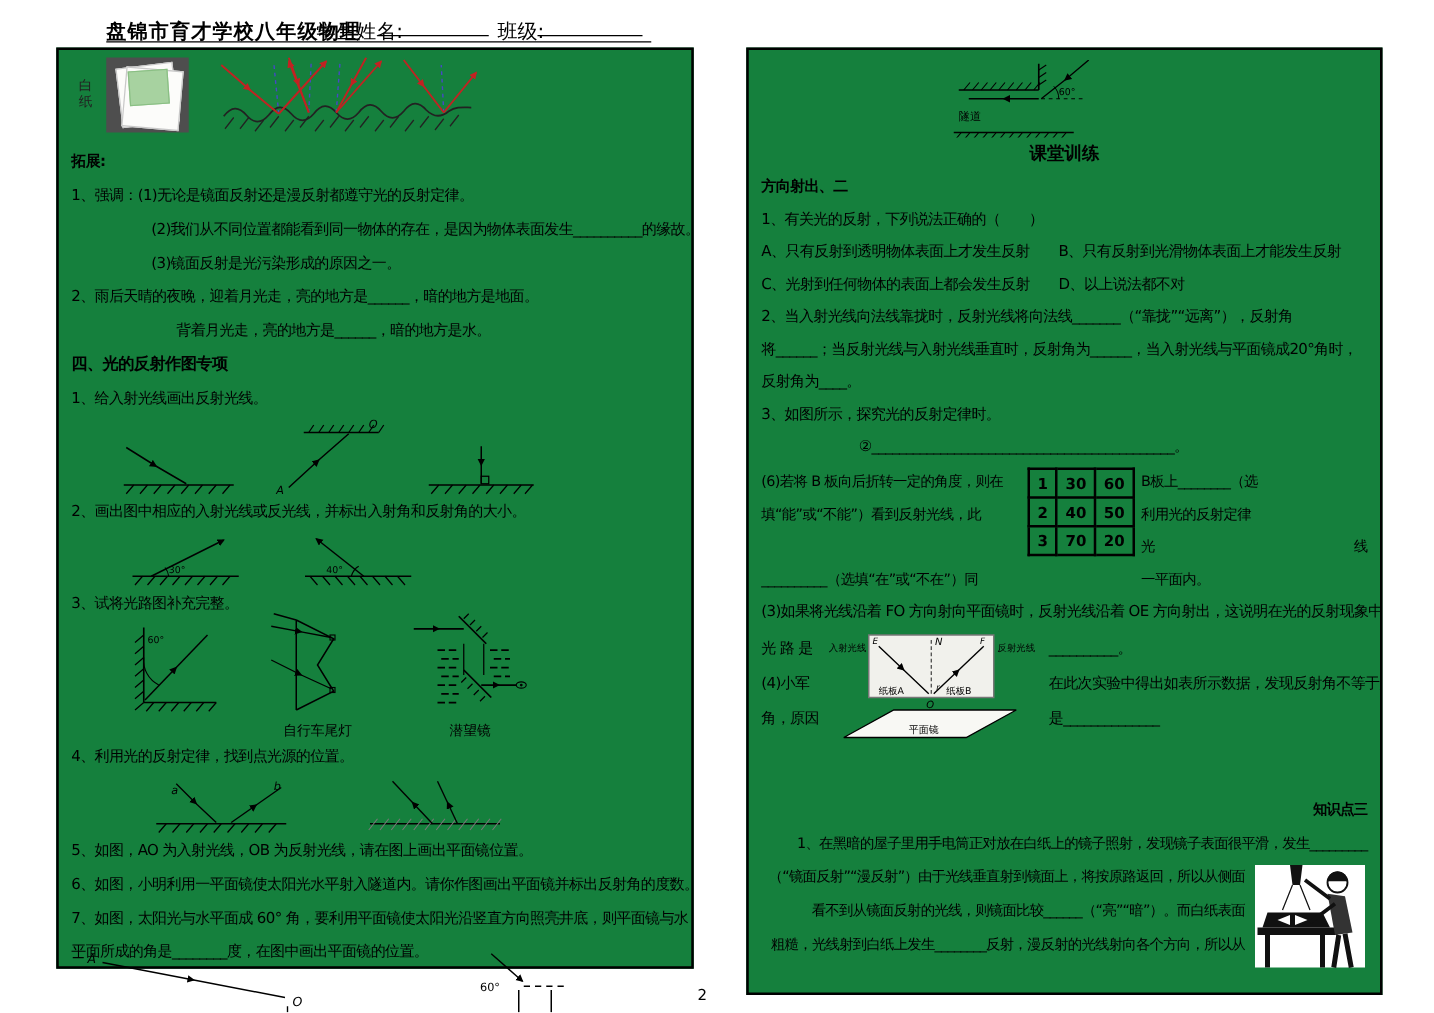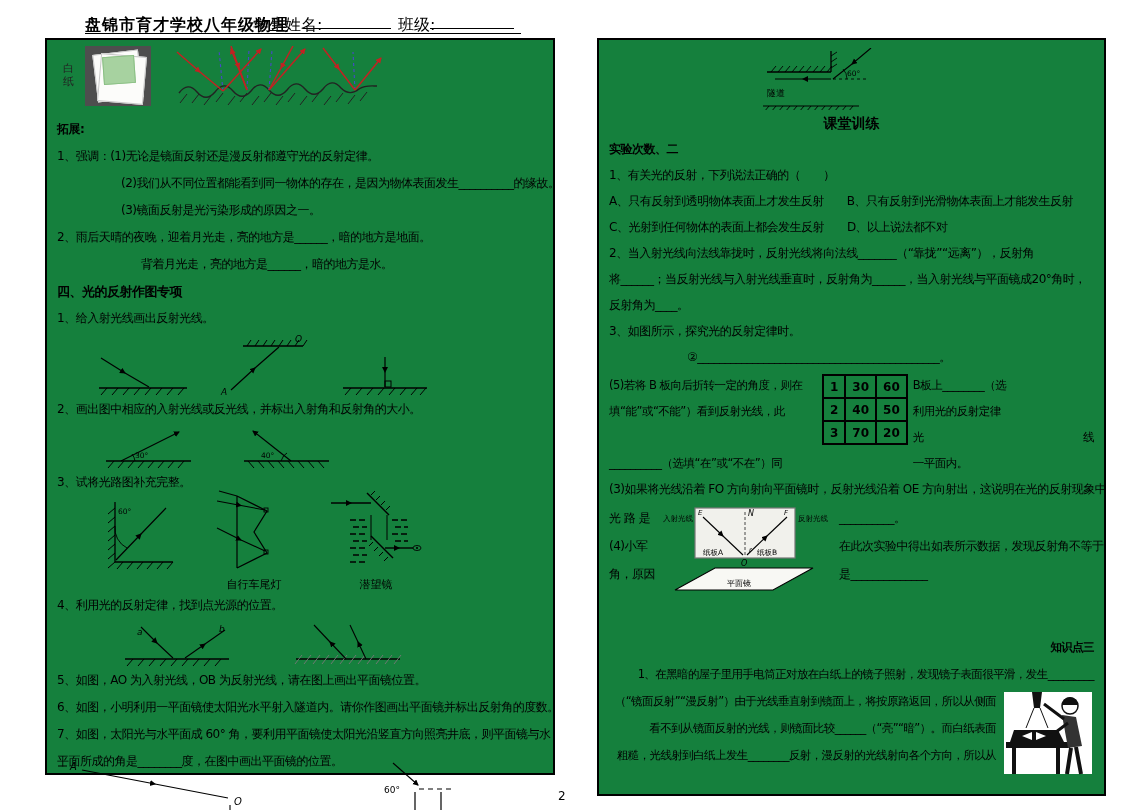--- a/index.html
+++ b/index.html
@@ -318,33 +318,33 @@
       <text x="88" y="28" font-size="7.5">60°</text>
       <polyline points="72,31 44,31 16,31" fill="none" stroke="#000" stroke-width="1.1" marker-mid="url(#k13)"></polyline>
       <text x="8" y="48" font-size="9">隧道</text>
       <path d="M4,58 H100" stroke="#000" stroke-width="1.1"></path>
       <path d="M10,58 l-5,6 M17,58 l-5,6 M24,58 l-5,6 M31,58 l-5,6 M38,58 l-5,6 M45,58 l-5,6 M52,58 l-5,6 M59,58 l-5,6 M66,58 l-5,6 M73,58 l-5,6 M80,58 l-5,6 M87,58 l-5,6 M94,58 l-5,6" stroke="#000" stroke-width="0.9"></path>
     </svg>
   </div>
 
   <div class="title-ln">课堂训练</div>
 
-  <div class="r-ln bold">实验次数、二</div>
+  <div class="r-ln bold">方向射出、二</div>
   <div class="r-ln">1、有关光的反射，下列说法正确的（　　）</div>
   <div class="r-ln">A、只有反射到透明物体表面上才发生反射　　B、只有反射到光滑物体表面上才能发生反射</div>
   <div class="r-ln">C、光射到任何物体的表面上都会发生反射　　D、以上说法都不对</div>
   <div class="r-ln">2、当入射光线向法线靠拢时，反射光线将向法线_______（“靠拢”“远离”），反射角</div>
   <div class="r-ln">将______；当反射光线与入射光线垂直时，反射角为______，当入射光线与平面镜成20°角时，</div>
   <div class="r-ln">反射角为____。</div>
   <div class="r-ln">3、如图所示，探究光的反射定律时。</div>
   <div class="r-ln" style="padding-left:78px;">②____________________________________________。</div>
 
   <div class="q32">
     <div class="c1">
-      <div class="cl">(5)若将 B 板向后折转一定的角度，则在</div>
+      <div class="cl">(6)若将 B 板向后折转一定的角度，则在</div>
       <div class="cl">填“能”或“不能”）看到反射光线，此</div>
       <div class="cl">&nbsp;</div>
       <div class="cl">__________（选填“在”或“不在”）同</div>
     </div>
     <div class="c2">
       <table class="exp">
         <tbody>
         <tr>
           <td>1</td>
           <td>30</td>

